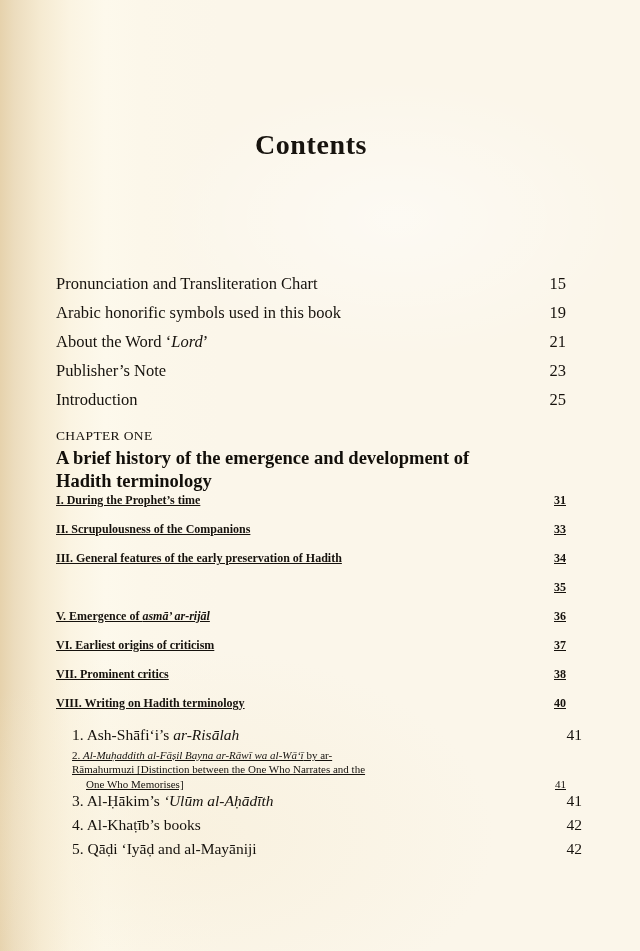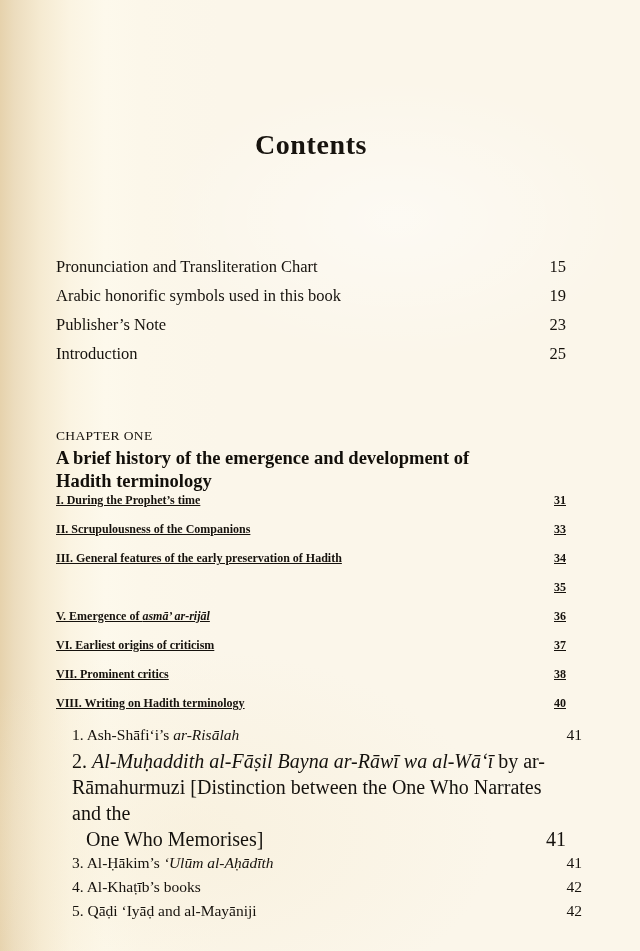--- a/index.html
+++ b/index.html
@@ -98,21 +98,21 @@
   .toc-page {
     flex: 0 0 auto;
     width: 26px;
     text-align: right;
     white-space: nowrap;
   }
 
   
   #front-matter {
     position: absolute;
-    top: 255px;
+    top: 272px;
     left: 0;
     width: 510px;
   }
   #front-matter .toc-row {
     height: 29px;
     align-items: baseline;
   }
   #front-matter .toc-row + .toc-row { margin-top: 0px; gap: 12px; }
 
   
@@ -158,24 +158,25 @@
   .toc-row.level-2 {
     font-weight: normal;
     font-size: 15.5px;
     padding-left: 16px;
     height: 24px;
   }
 
   
   .toc-block.level-2 {
     font-weight: normal;
-    font-size: 20px;
+    font-size: 11px;
     line-height: 1.30;
     padding-left: 16px;
     width: 494px;
+    text-decoration: underline;
   }
   .toc-block .blk-text {
     text-indent: -14px;
     padding-left: 14px;
   }
   .toc-block .blk-last {
     display: flex;
     align-items: baseline;
     padding-left: 14px;
     width: 480px;
@@ -197,20 +198,25 @@
     <div id="front-matter">
         <div class="toc-row level-0">
           <span class="toc-label">Pronunciation and Transliteration Chart</span>
           <span class="toc-dots"></span>
           <span class="toc-page">15</span>
         </div>
         <div class="toc-row level-0">
           <span class="toc-label">Arabic honorific symbols used in this book</span>
           <span class="toc-dots"></span>
           <span class="toc-page">19</span>
+        </div>
+        <div class="toc-row level-0">
+          <span class="toc-label">About the Word ‘<i>Lord</i>’</span>
+          <span class="toc-dots"></span>
+          <span class="toc-page">21</span>
         </div>
         <div class="toc-row level-0">
           <span class="toc-label">Publisher’s Note</span>
           <span class="toc-dots"></span>
           <span class="toc-page">23</span>
         </div>
         <div class="toc-row level-0">
           <span class="toc-label">Introduction</span>
           <span class="toc-dots"></span>
           <span class="toc-page">25</span>

